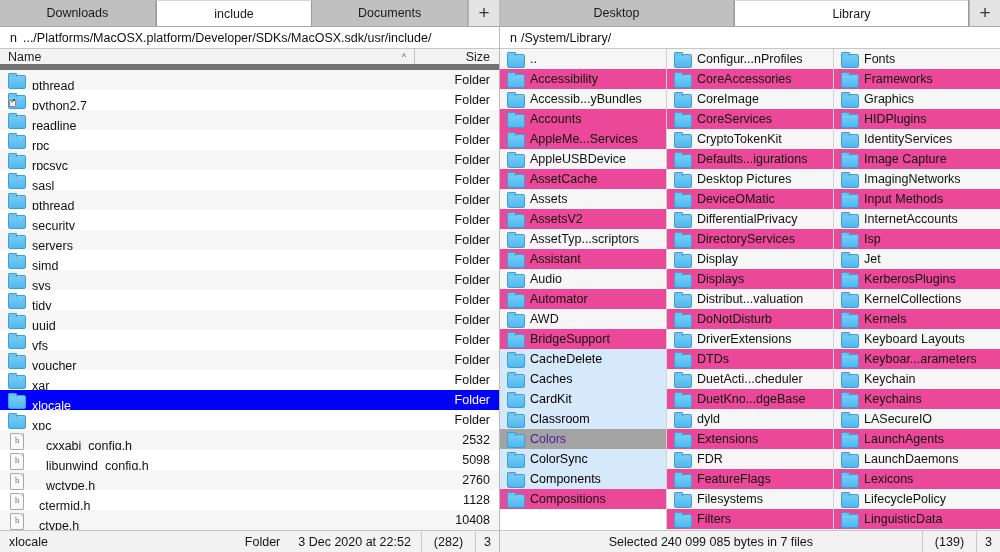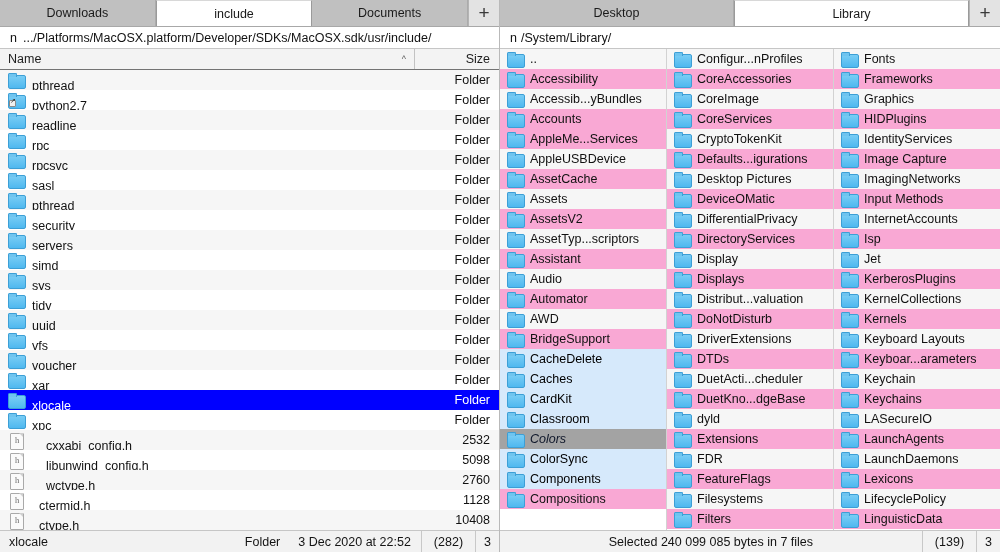--- a/index.html
+++ b/index.html
@@ -55,21 +55,21 @@
   .path-drive { padding: 0 4px 0 6px; color: #111; }
   .path-left .path-text { padding-left: 2px; }
   .path-right { justify-content: flex-start; }
   .path-right .path-text { flex: 1; text-align: left; padding-right: 18px;}
 
   
   .colheader {
     height: 21px; flex: 0 0 21px;
     display: flex; align-items: center;
     background: #f3f3f3;
-    border-bottom: 1px solid #737373;
+    border-bottom: 6px solid #737373;
     font-size: 12.5px; color: #1d1d1d;
     position: relative;
   }
   .ch-name { flex: 1; padding-left: 8px; position: relative; }
   .ch-sortarrow {
     position: absolute; right: 8px; top: 50%; transform: translateY(-50%);
     font-size: 9px; color: #5a5a5a;
   }
   .ch-divider { width: 1px; background: #c2c2c2; height: 100%; }
   .ch-size { width: 84px; padding-right: 9px; text-align: right; }
@@ -132,23 +132,23 @@
 
   
   .brief { flex: 1 1 auto; display: flex; overflow: hidden; background: #fff; }
   .bcol { flex: 1 1 0; border-right: 1px solid #d2d2d2; overflow: hidden; }
   .bcol:last-child { border-right: none; }
   .brow {
     height: 20px; display: flex; align-items: center;
     font-size: 12.5px; color: #111; white-space: nowrap; overflow: hidden;
   }
   .brow.odd { background: #f6f6f6; }
-  .brow.even { background: #f9a8d4; }
+  .brow.even { background: #ec4899; }
   .brow.marked { background: #d6e9fb; color: #000000; }
-  .brow.marked.cursor { background: #a3a3a3; color: #0f172a; font-style: italic; }
+  .brow.marked.cursor { background: #a3a3a3; color: #4c1d95; }
   .brow .bname { flex: 1; overflow: hidden; padding-right: 3px; }
   .brow .ico { margin: 0 5px 0 7px; }
 
   
   .statusbar {
     height: 22px; flex: 0 0 22px;
     display: flex; align-items: center;
     background: #f2f2f2;
     border-top: 1px solid #c6c6c6;
     font-size: 12.5px; color: #141414;

